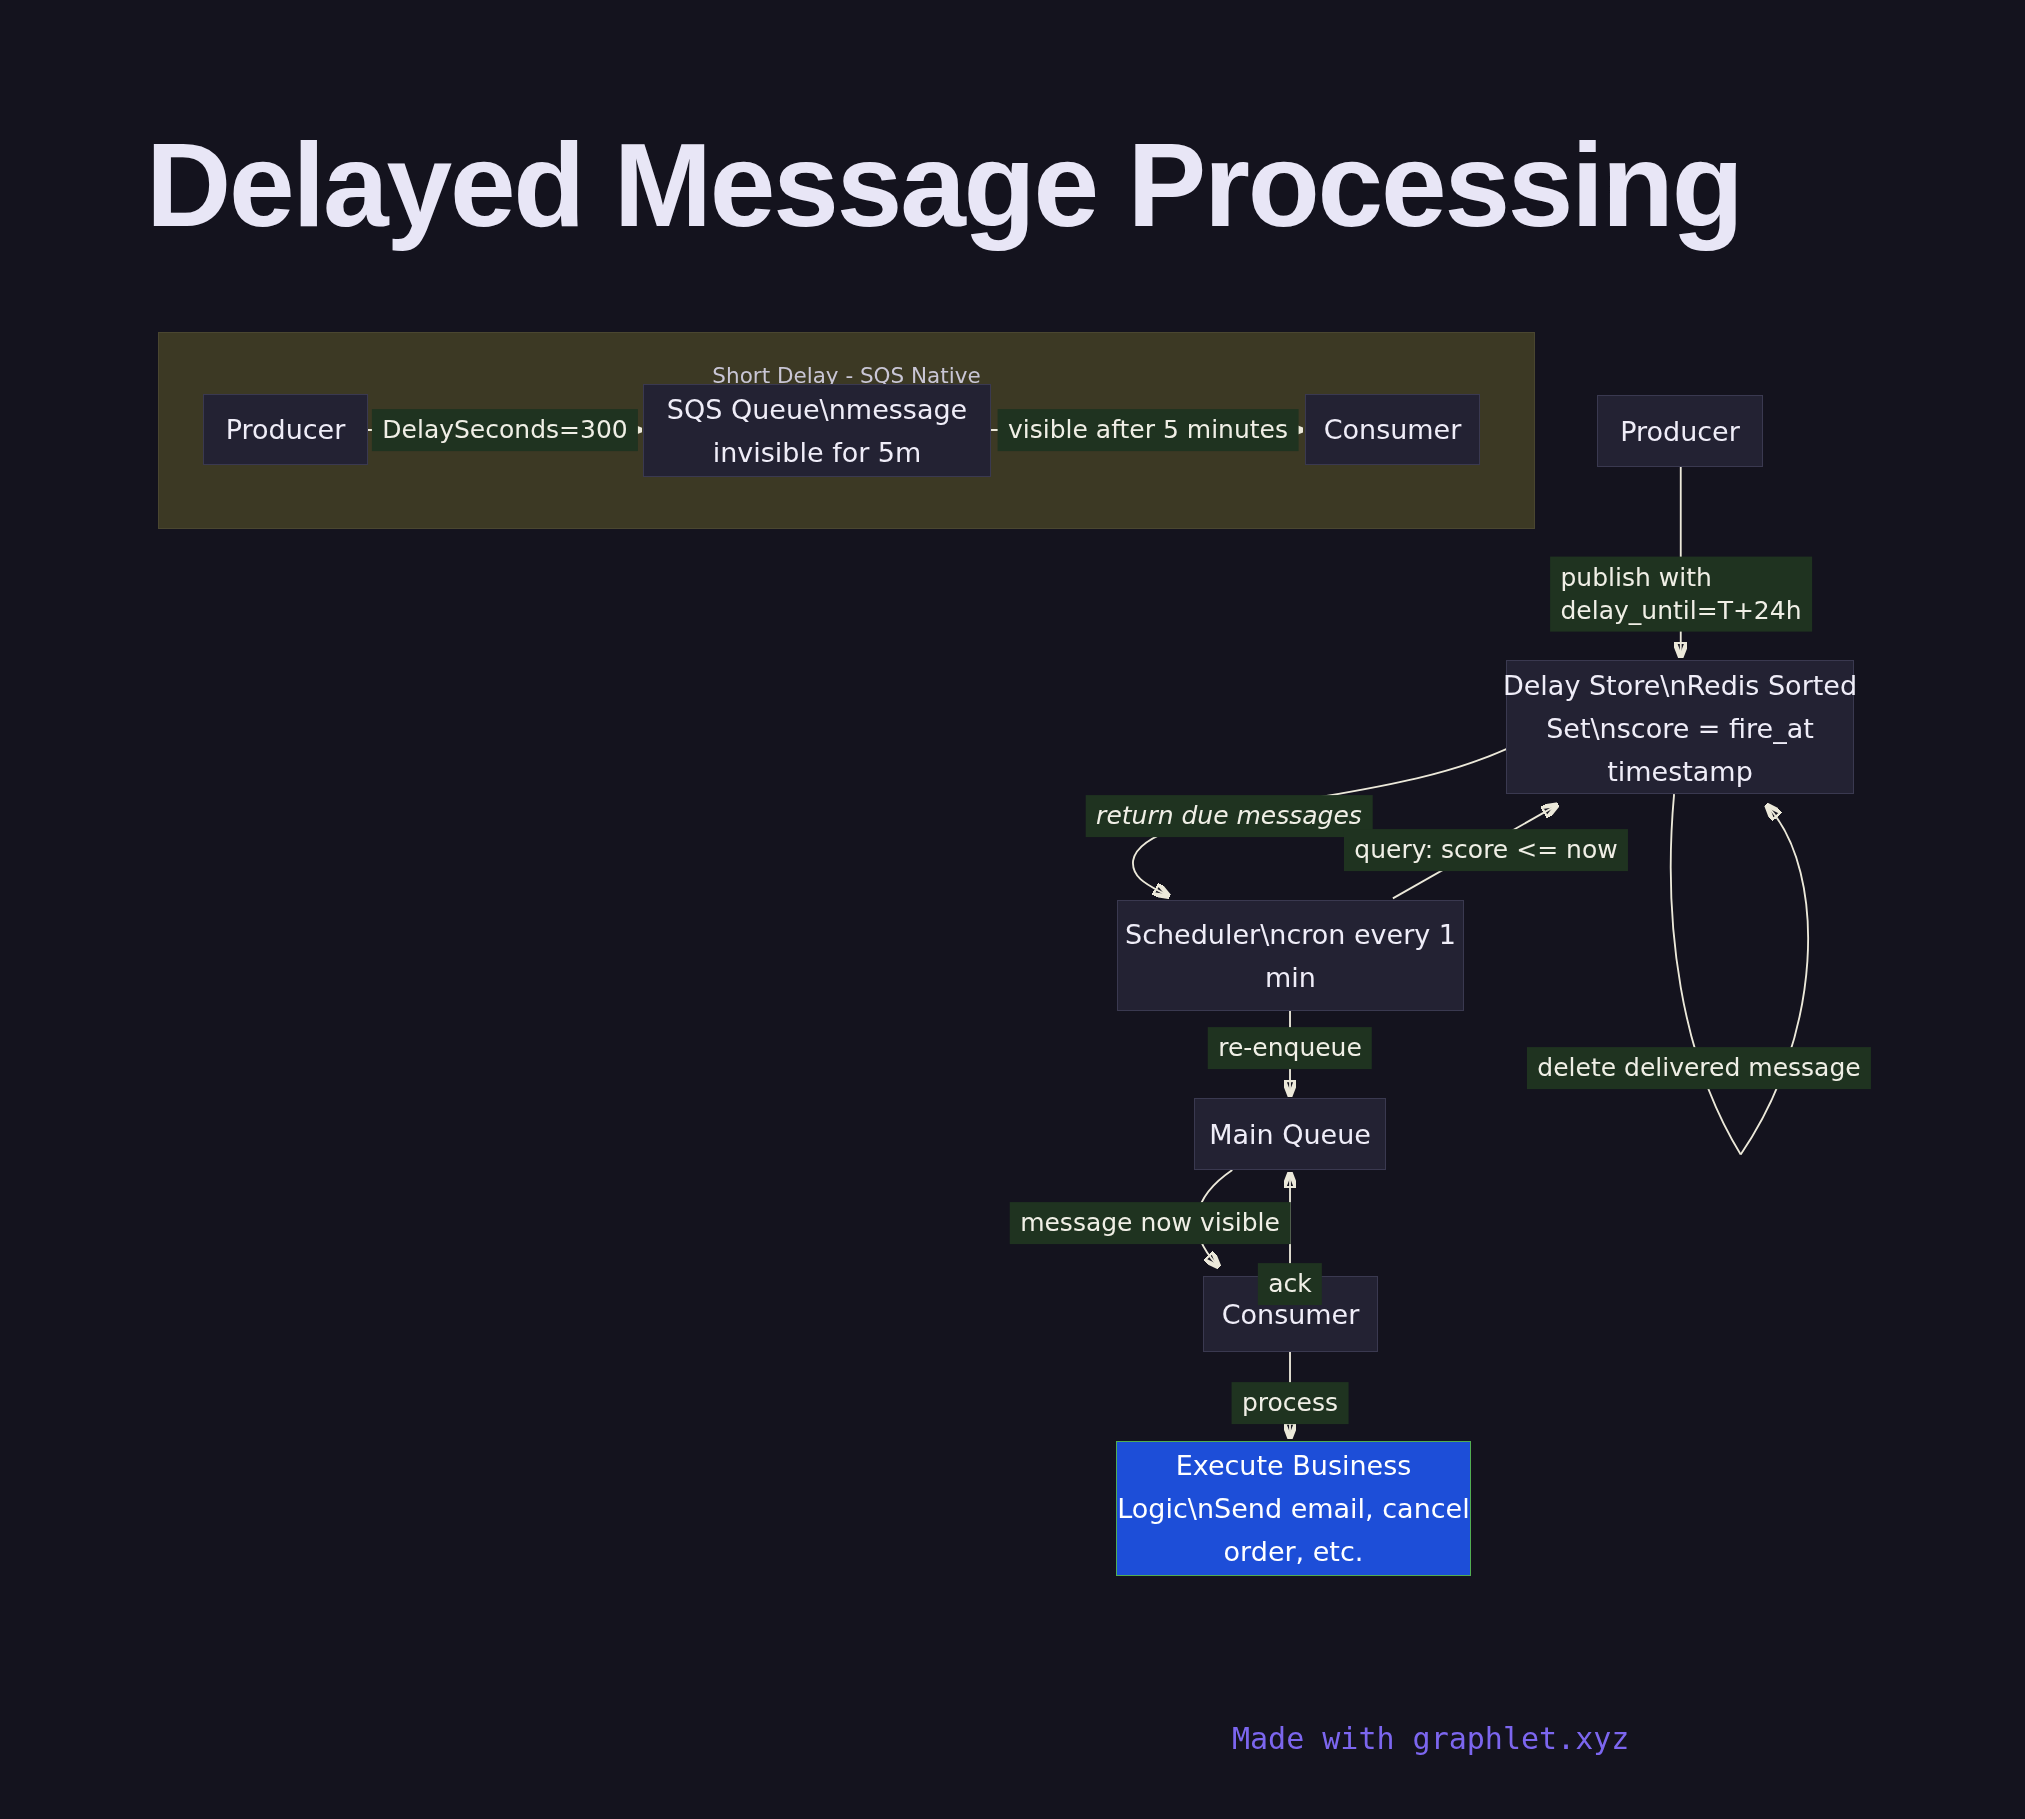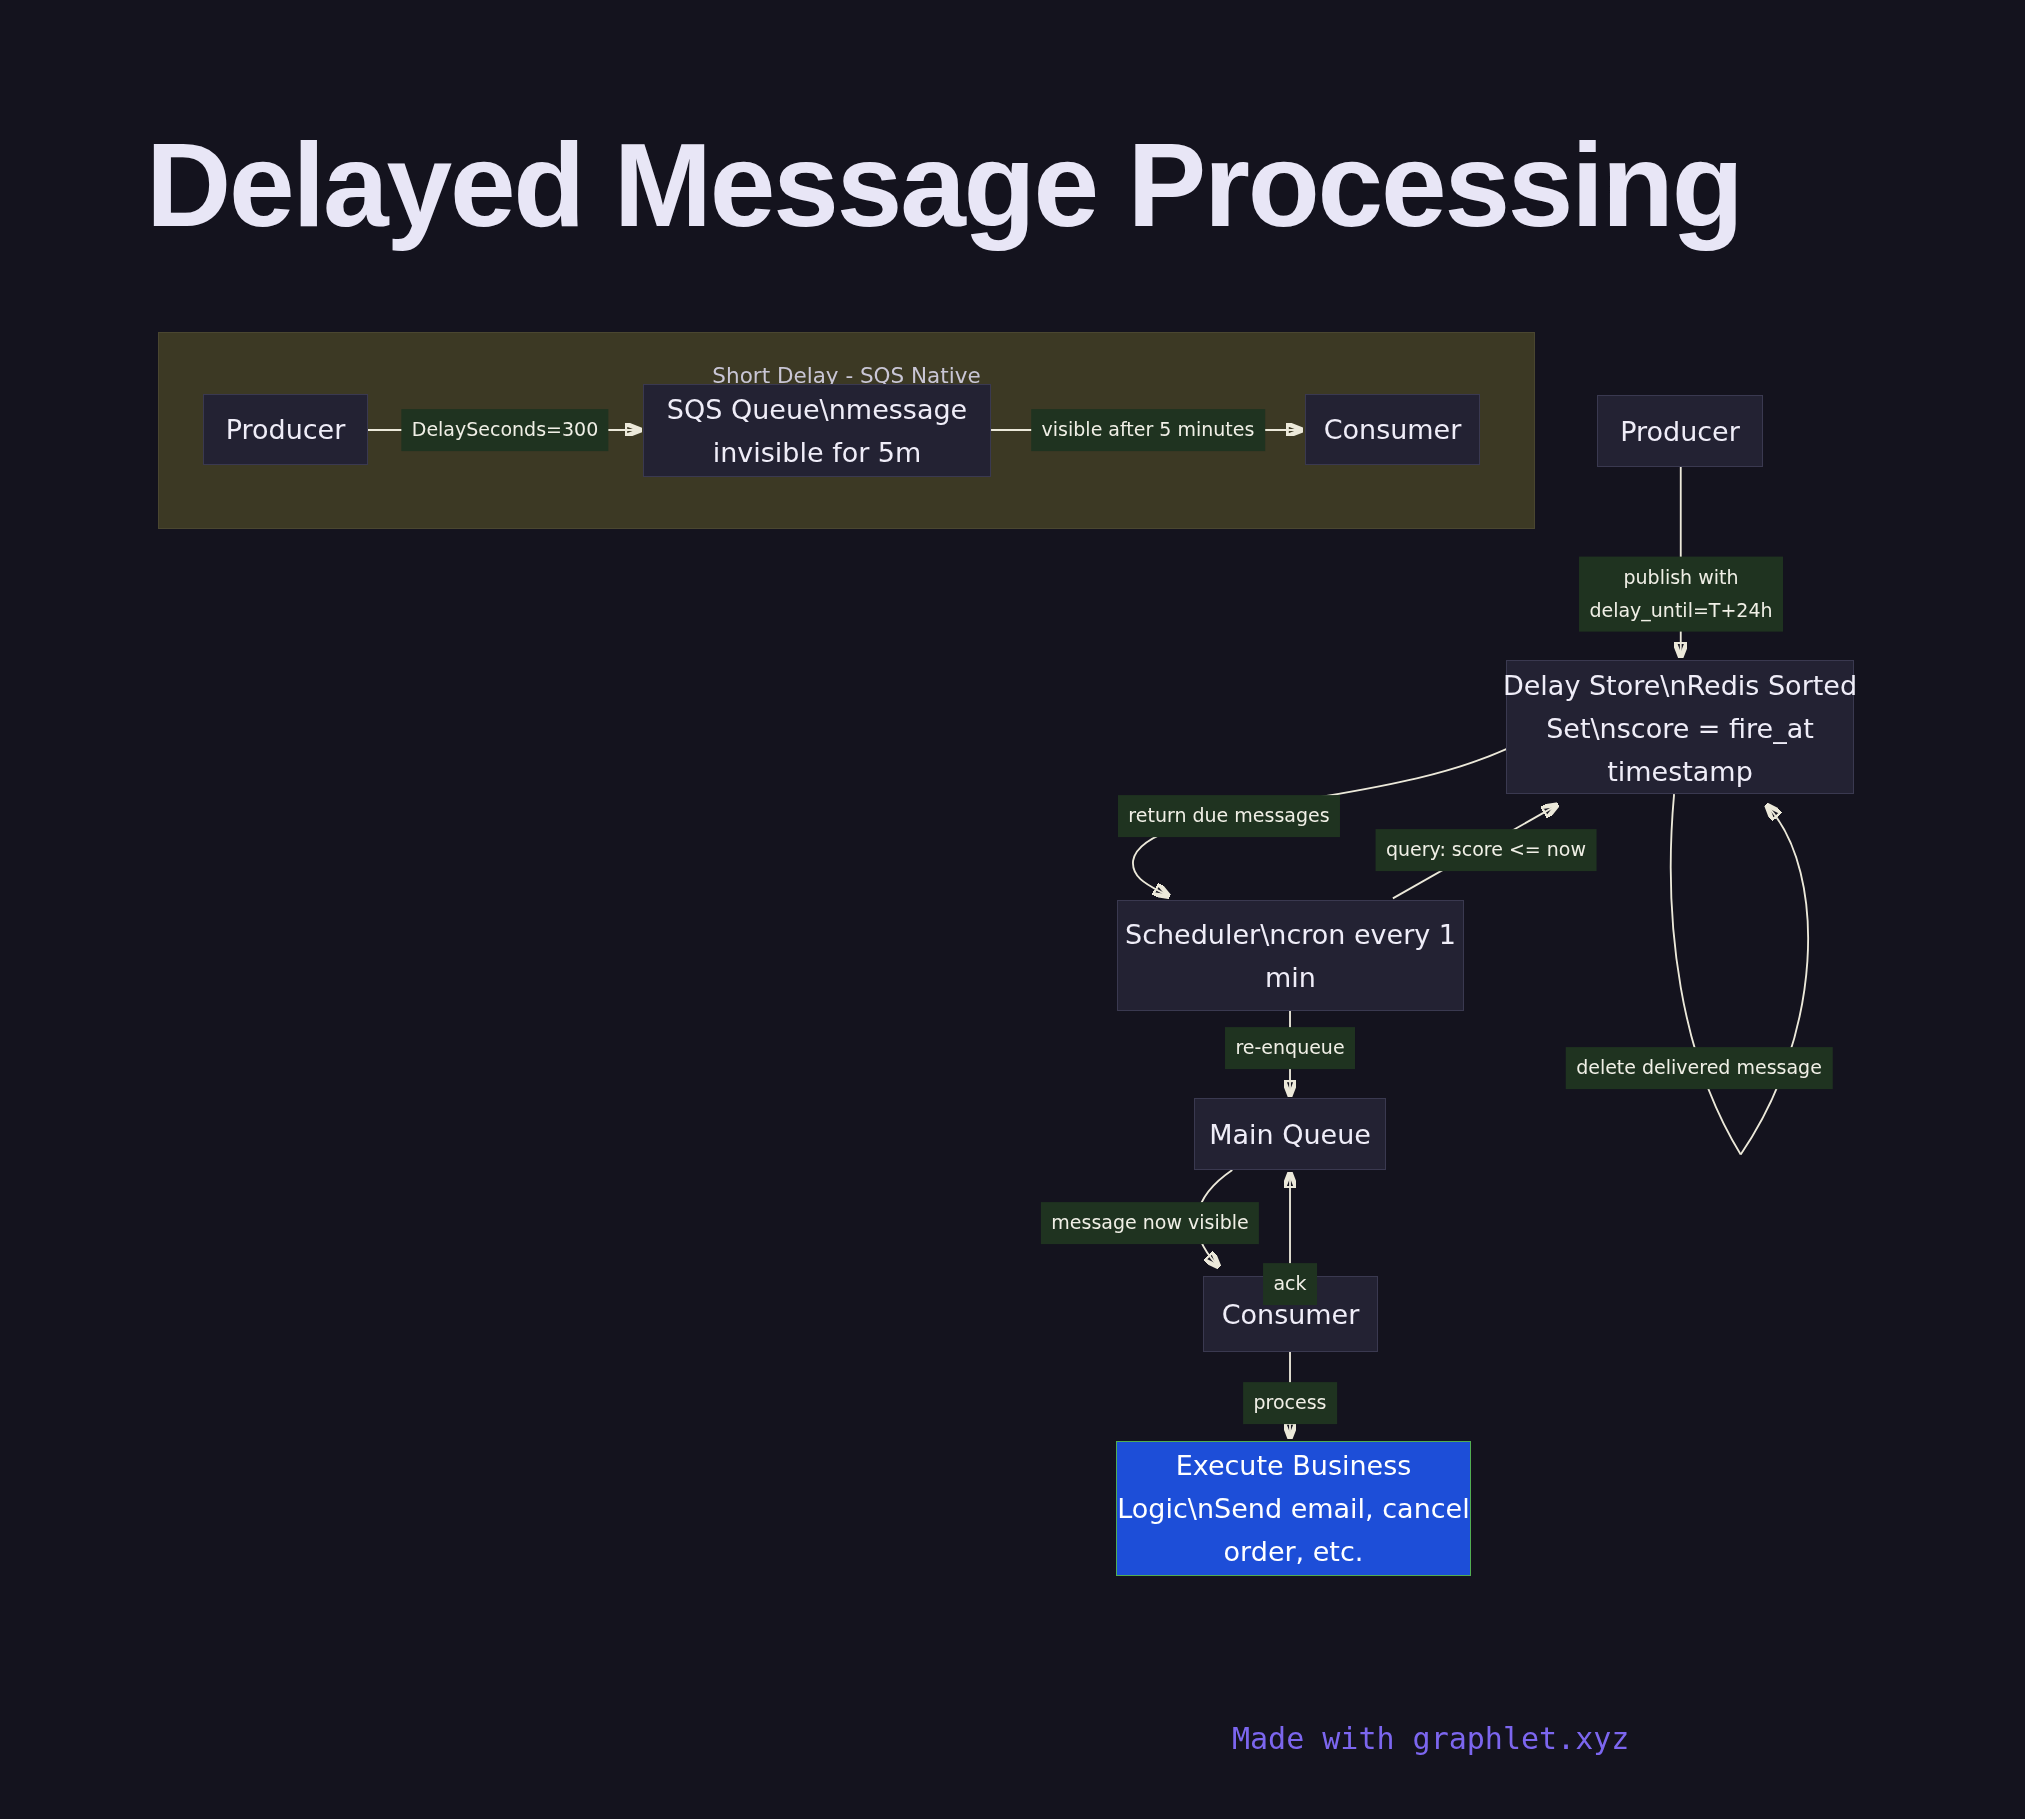--- a/index.html
+++ b/index.html
@@ -13,22 +13,22 @@
     font-size:21.5px;color:#C9C6D6;margin-top:24px;}
   .edges{position:absolute;left:0;top:0;z-index:2;}
   .edges path{fill:none;stroke:#ECE9DA;stroke-width:2.5px;}
   .node{position:absolute;z-index:3;background:#232233;border:1.5px solid #3A3950;
     color:#EFEDF8;font-size:27px;display:flex;flex-direction:column;
     align-items:center;justify-content:center;text-align:center;line-height:43px;
     box-sizing:border-box;}
   .node.green{background:#1d4ed8;border-color:#52AD52;color:#FFFFFF;}
   .nline{white-space:nowrap;}
   .elabel{position:absolute;z-index:4;transform:translate(-50%,-50%);
-    background:#1F3320;color:#F0EFE6;font-size:19px;line-height:33px;
-    padding:4.4px 10.4px;white-space:nowrap;text-align:center;}
+    background:#1F3320;color:#F0EFE6;font-size:25px;line-height:33px;
+    padding:4.4px 10.4px;white-space:nowrap;text-align:left;}
   .footer{position:absolute;left:1232px;top:1721px;z-index:4;
     font-family:"DejaVu Sans Mono",monospace;font-size:30px;color:#7C66EF;white-space:nowrap;}
 </style>
 </head>
 <body>
 
 <div class="canvas">
 
   <h1 class="page-title">Delayed Message Processing</h1>
 
@@ -96,21 +96,21 @@
     <div class="nline">Logic\nSend email, cancel</div>
     <div class="nline">order, etc.</div>
   </div>
 
   <div class="elabel" style="left:505px;top:430px;">DelaySeconds=300</div>
   <div class="elabel" style="left:1148px;top:430px;">visible after 5 minutes</div>
   <div class="elabel" style="left:1681px;top:594px;">
     <div>publish with</div>
     <div>delay_until=T+24h</div>
   </div>
-  <div class="elabel" style="left:1229px;top:816px;">return due messages</div>
+  <div class="elabel" style="left:1229px;top:816px;font-style:italic;">return due messages</div>
   <div class="elabel" style="left:1486px;top:850px;">query: score &lt;= now</div>
   <div class="elabel" style="left:1290px;top:1048px;">re-enqueue</div>
   <div class="elabel" style="left:1667px;top:1068px;margin-left:32px;">delete delivered message</div>
   <div class="elabel" style="left:1150px;top:1223px;">message now visible</div>
   <div class="elabel" style="left:1290px;top:1284px;">ack</div>
   <div class="elabel" style="left:1290px;top:1403px;">process</div>
 
   <div class="footer">Made with graphlet.xyz</div>
 
 </div>

